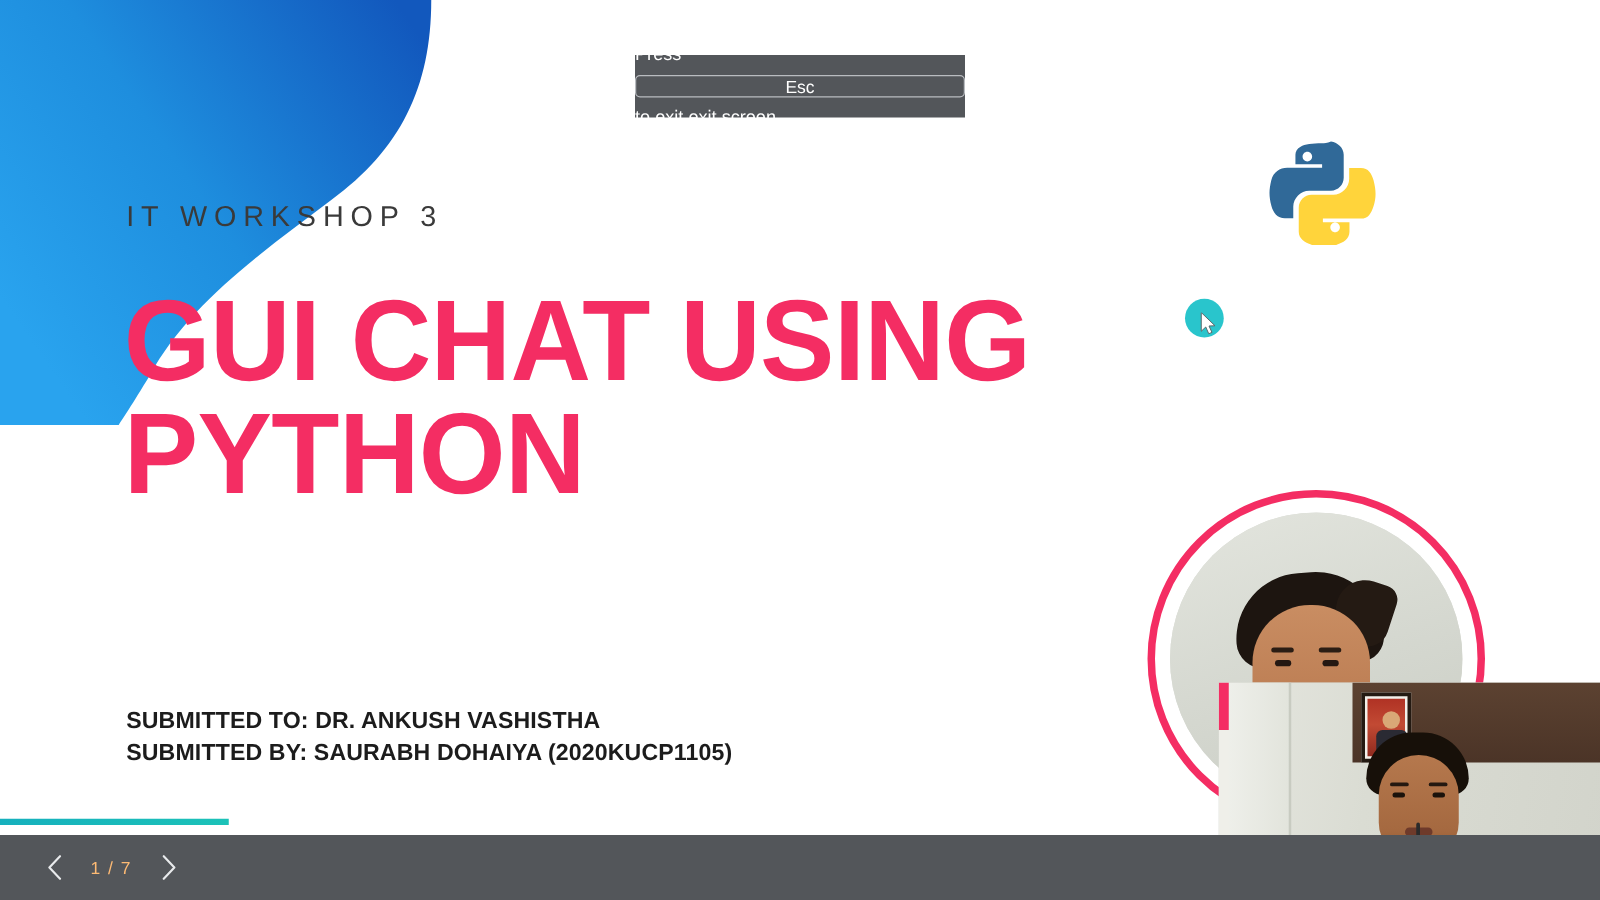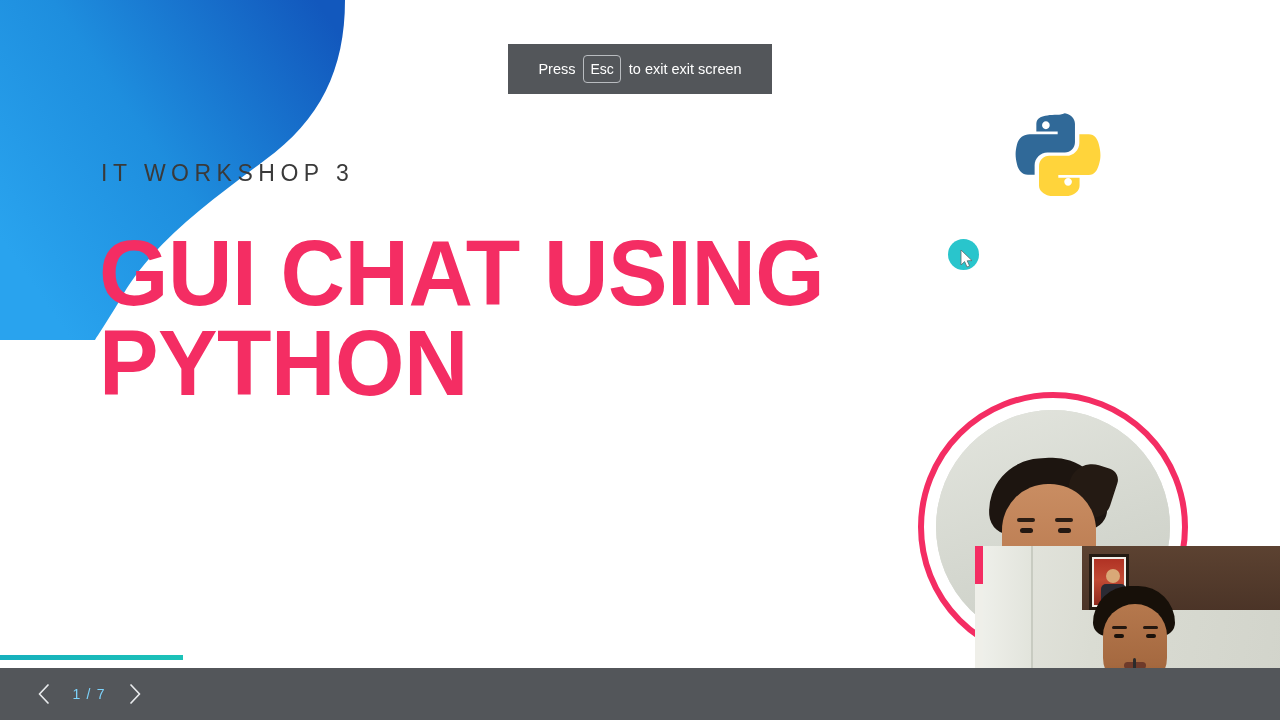--- a/index.html
+++ b/index.html
@@ -108,22 +108,22 @@
     background:repeating-linear-gradient(90deg,#2c3a6b 0px,#2c3a6b 9px,#7d2230 9px,#7d2230 17px,#30406f 17px,#30406f 26px,#8d2a36 26px,#8d2a36 33px),
                repeating-linear-gradient(0deg,rgba(255,255,255,.16) 0px,rgba(255,255,255,.16) 2px,transparent 2px,transparent 12px);
     border-radius:10px 10px 0 0; }
   .wc-collar { position:absolute; left:140px; top:142px; width:40px; height:20px;
     background:#a5672f; clip-path:polygon(0 0,100% 0,50% 100%); }
   .wc-cord { position:absolute; left:158px; top:112px; width:3px; height:48px; background:#2b2b2b; border-radius:2px; }
 
   
   .esc-toast {
     position:absolute; left:508px; top:44px; width:264px; height:50px;
-    background:#53565a; display:flex; align-items:center; justify-content:center;
-    gap:8px; color:#ffffff; font-size:14.5px;
+    background:#53565a; display:flex; justify-content:center;
+    gap:8px; color:#ffffff; font-size:14.5px;flex-direction:column;
   }
   .esc-key {
     display:inline-flex; align-items:center; justify-content:center;
     min-width:30px; height:28px; padding:0 6px;
     border:1px solid #b9bcc0; border-radius:4px; font-size:14px; color:#ffffff;
   }
 
   .cursor-dot {
     position:absolute; left:948px; top:239px; width:31px; height:31px;
     border-radius:50%; background:#29c5cc;
@@ -137,21 +137,21 @@
   .navbar {
     position:absolute; left:0; top:668px; width:1280px; height:52px;
     background:#53565a; display:flex; align-items:center;
   }
   .nav-btn {
     width:34px; height:34px; display:flex; align-items:center; justify-content:center;
     color:#e8eaec; cursor:pointer;
   }
   .nav-prev { margin-left:26px; }
   .nav-count {
-    color:#7dd3fc; font-size:14px; letter-spacing:1.2px;
+    color:#fdba74; font-size:14px; letter-spacing:1.2px;
     margin:0 8px; min-width:42px; text-align:center;
   }
 </style>
 </head>
 <body>
 
 <div id="stage">
 
   <div class="slide">
 
@@ -169,20 +169,24 @@
     <div class="eyebrow">IT WORKSHOP 3</div>
 
     <div class="title">GUI CHAT USING
 PYTHON</div>
 
     <svg class="py-logo" viewBox="0 0 110 110">
       <path fill="#306998" d="M54.2 6c-9.3 0-17.5 1.1-21.6 3.4-3.6 2-5.3 4.8-5.3 8.3v9.7h27.3v3.6H18.9c-7.6 0-14.2 4.3-16.3 12.8-2.4 9.7-2.5 15.8 0 25.9 1.9 7.6 6.3 13 13.9 13h8.6V70.6c0-8.6 7.5-16.2 16.3-16.2h22.3c7.2 0 13-6 13-13.2V17.7c0-7-5.9-12.3-13-13.5C59.2 6.1 56.1 6 54.2 6zM39.5 14.5c2.7 0 4.9 2.2 4.9 5s-2.2 5-4.9 5-4.9-2.3-4.9-5 2.2-5 4.9-5z"></path>
       <path fill="#ffd43b" d="M82.3 31v11.1c0 9-7.6 16.5-16.3 16.5H43.7c-7 0-13 6.1-13 13.2v24.7c0 7 6.1 11.2 13 13.2 8.2 2.4 16.1 2.9 25.9 0 6.5-1.9 13-5.8 13-13.2v-9.9H55.4v-3.6h38.9c7.6 0 10.4-5.2 13-13 2.7-8.1 2.6-15.8 0-25.9-1.9-7.4-5.4-13-13-13h-12zM67.9 86.9c2.7 0 4.9 2.2 4.9 5s-2.2 5.1-4.9 5.1-4.9-2.3-4.9-5.1 2.2-5 4.9-5z"></path>
     </svg>
 
+    <div class="credits">
+      <div>SUBMITTED TO: DR. ANKUSH VASHISTHA</div>
+      <div>SUBMITTED BY: SAURABH DOHAIYA (2020KUCP1105)</div>
+    </div>
   </div>
 
   <div class="avatar-wrap">
     <div class="avatar-photo">
       <div class="wall"></div>
       <div class="av-hair"></div>
       <div class="av-hair2"></div>
       <div class="av-face"></div>
       <div class="av-brow l"></div>
       <div class="av-brow r"></div>

